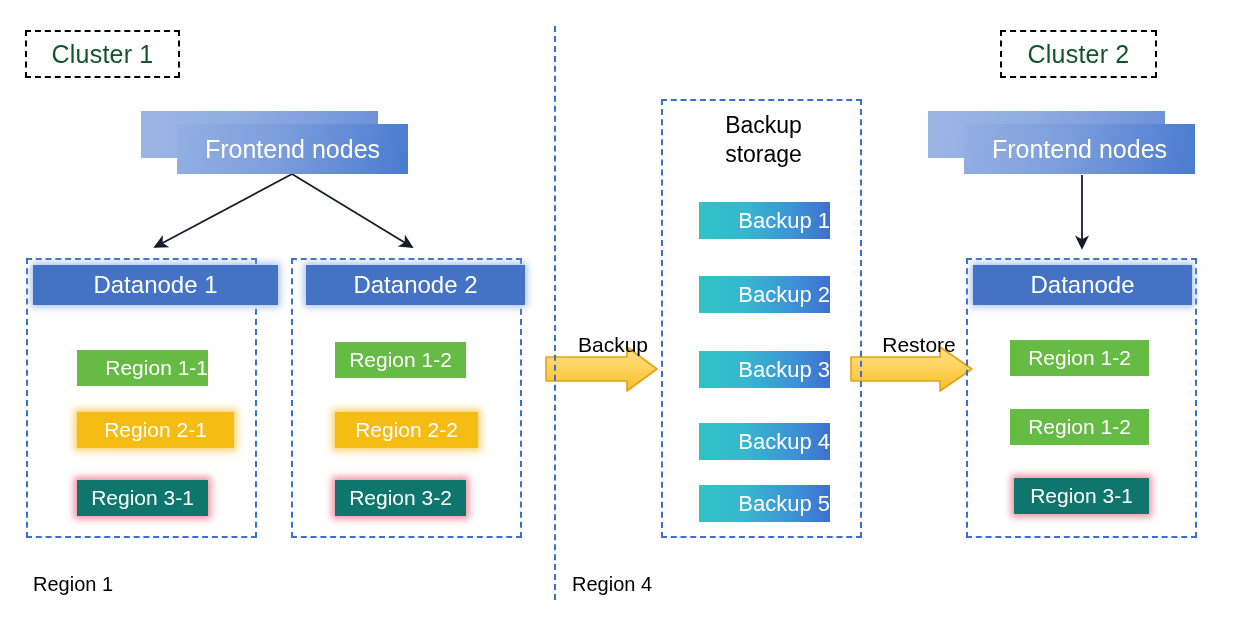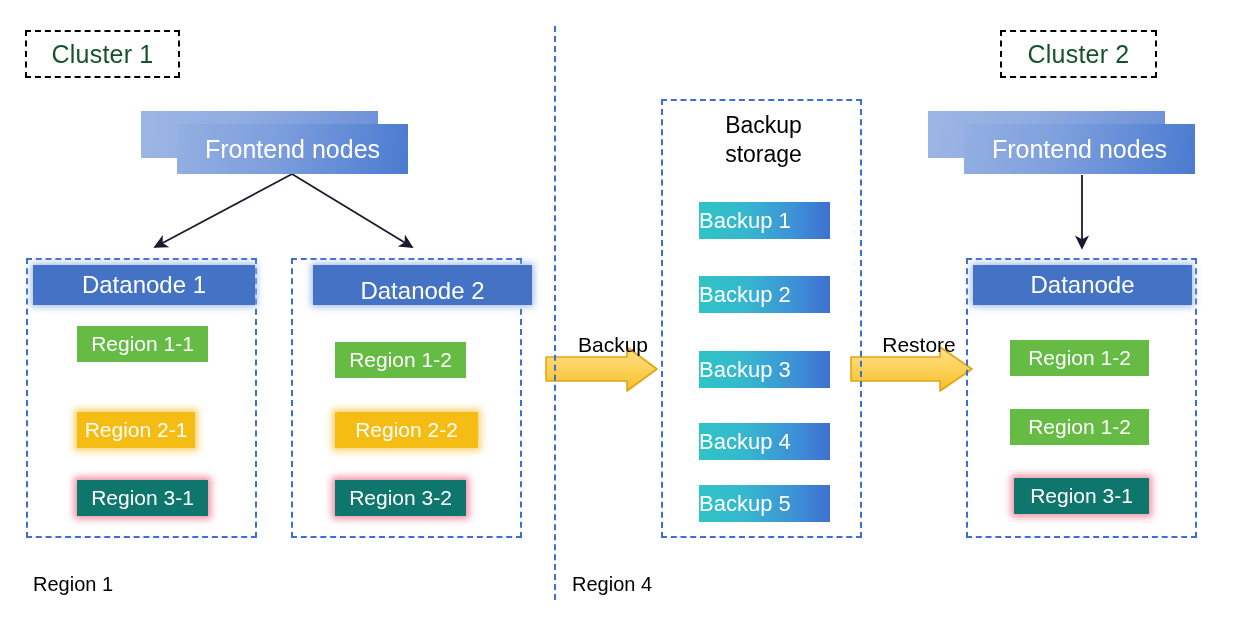--- a/index.html
+++ b/index.html
@@ -80,21 +80,21 @@
   .bs-title {
     position: absolute;
     text-align: center;
     font-size: 23px;
     color: #000000;
     line-height: 1.28;
   }
   .backup-chip {
     display: flex;
     align-items: center;
-    justify-content: flex-start;
+    justify-content: flex-end;
     color: #ffffff;
     font-size: 22px;
     background: linear-gradient(90deg, #2fc4c4 0%, #36b7cf 35%, #3d8fd6 75%, #3f6fd0 100%);
   }
 
   
   .divider {
     border-left: 2px dashed #3c6fd1;
   }
 
@@ -171,36 +171,36 @@
   <div class="abs fe-front" style="left:177px; top:124px; width:231px; height:50px;">
     <span>Frontend nodes</span>
   </div>
 
   <div class="abs fe-back" style="left:928px; top:111px; width:237px; height:47px;"></div>
   <div class="abs fe-front" style="left:964px; top:124px; width:231px; height:50px;">
     <span>Frontend nodes</span>
   </div>
 
   <div class="abs dn-container" style="left:26px; top:258px; width:231px; height:280px;">
-    <div class="abs dn-header" style="left:5px; top:5px; width:222px; height:40px;">
+    <div class="abs dn-header" style="left:5px; top:5px; width:245px; height:40px;">
       <span>Datanode 1</span>
     </div>
-    <div class="abs region green" style="left:49px; top:66px; width:131px; height:36px;">
+    <div class="abs region green" style="left:49px; top:90px; width:131px; height:36px;justify-content:flex-end;">
       <span>Region 1-1</span>
     </div>
-    <div class="abs region amber" style="left:49px; top:152px; width:118px; height:36px;">
+    <div class="abs region amber" style="left:49px; top:152px; width:157px; height:36px;">
       <span>Region 2-1</span>
     </div>
     <div class="abs region red" style="left:49px; top:220px; width:131px; height:36px;">
       <span>Region 3-1</span>
     </div>
   </div>
 
   <div class="abs dn-container" style="left:291px; top:258px; width:231px; height:280px;">
-    <div class="abs dn-header" style="left:20px; top:5px; width:219px; height:40px;align-items:flex-end;">
+    <div class="abs dn-header" style="left:13px; top:5px; width:219px; height:40px;">
       <span>Datanode 2</span>
     </div>
     <div class="abs region green" style="left:42px; top:82px; width:131px; height:36px;">
       <span>Region 1-2</span>
     </div>
     <div class="abs region amber" style="left:42px; top:152px; width:143px; height:36px;">
       <span>Region 2-2</span>
     </div>
     <div class="abs region red" style="left:42px; top:220px; width:131px; height:36px;">
       <span>Region 3-2</span>

